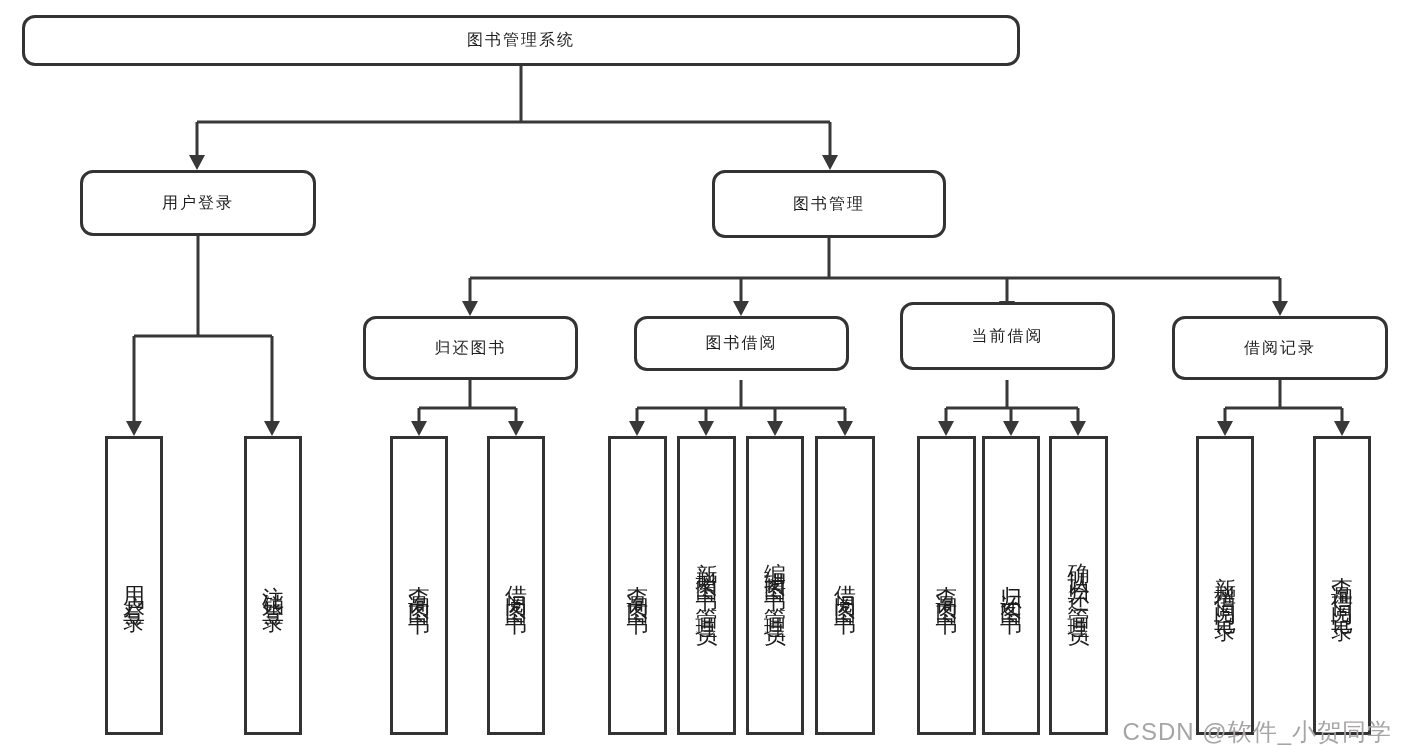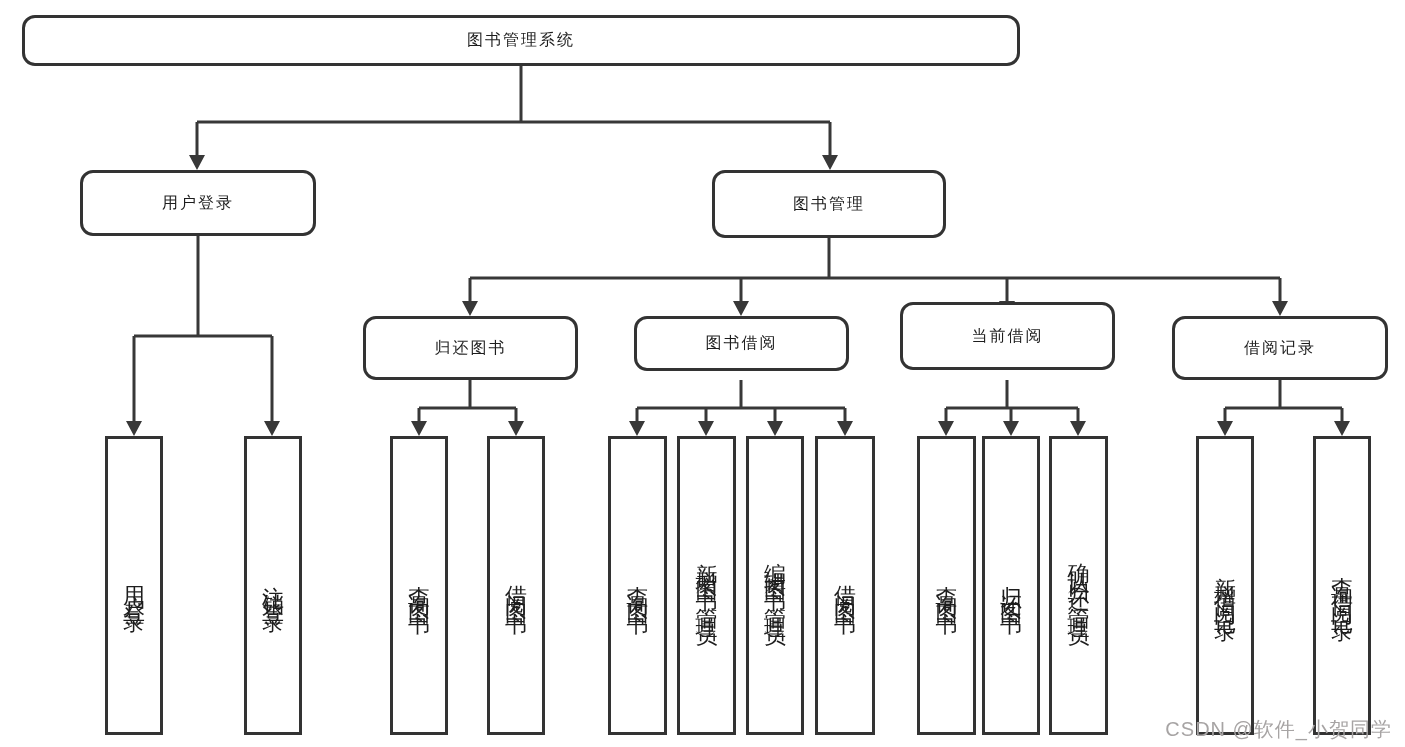--- a/index.html
+++ b/index.html
@@ -25,21 +25,21 @@
     font-size:22px;
     writing-mode:vertical-rl;
     text-orientation:mixed;
     letter-spacing:9px;
     line-height:1;
   }
   .node.v span{display:inline-block;}
   .watermark{
     position:absolute;
     top:716px;right:13px;
-    font-size:20px;
+    font-size:24px;
     color:#a7a4a4;
     letter-spacing:1px;
     z-index:3;
     white-space:nowrap;
   }
 </style>
 </head>
 <body>
 
 <div class="canvas">

